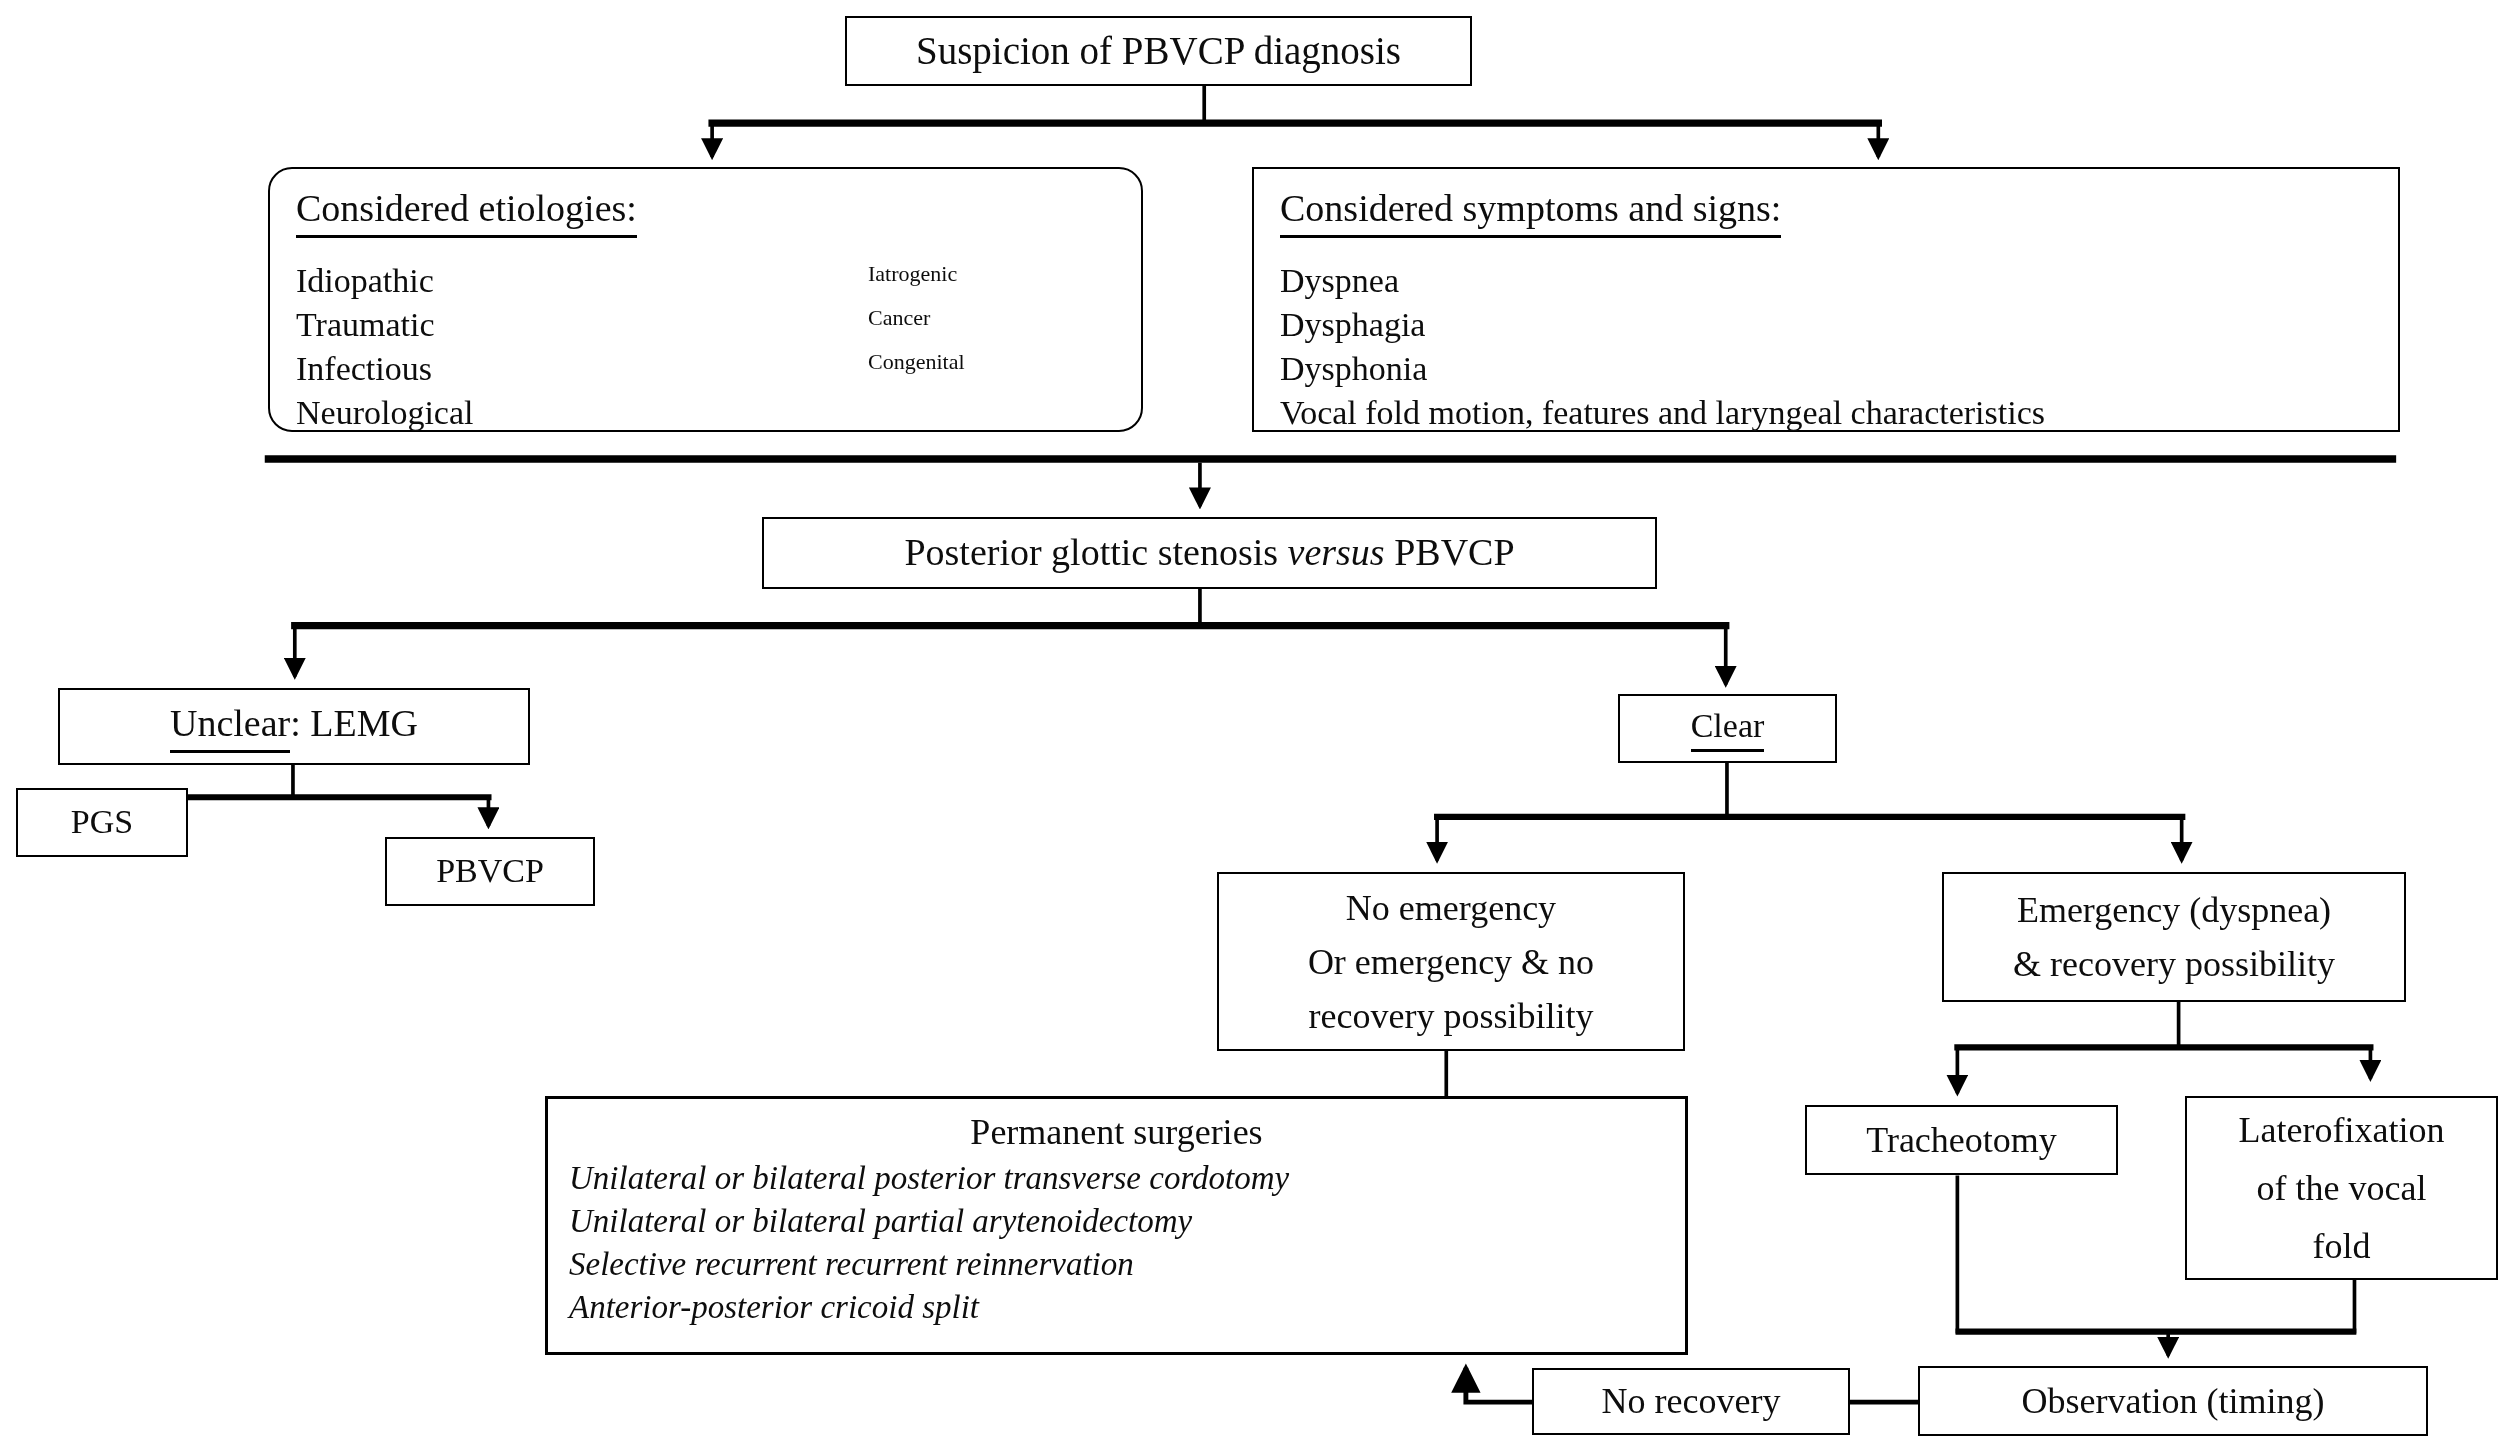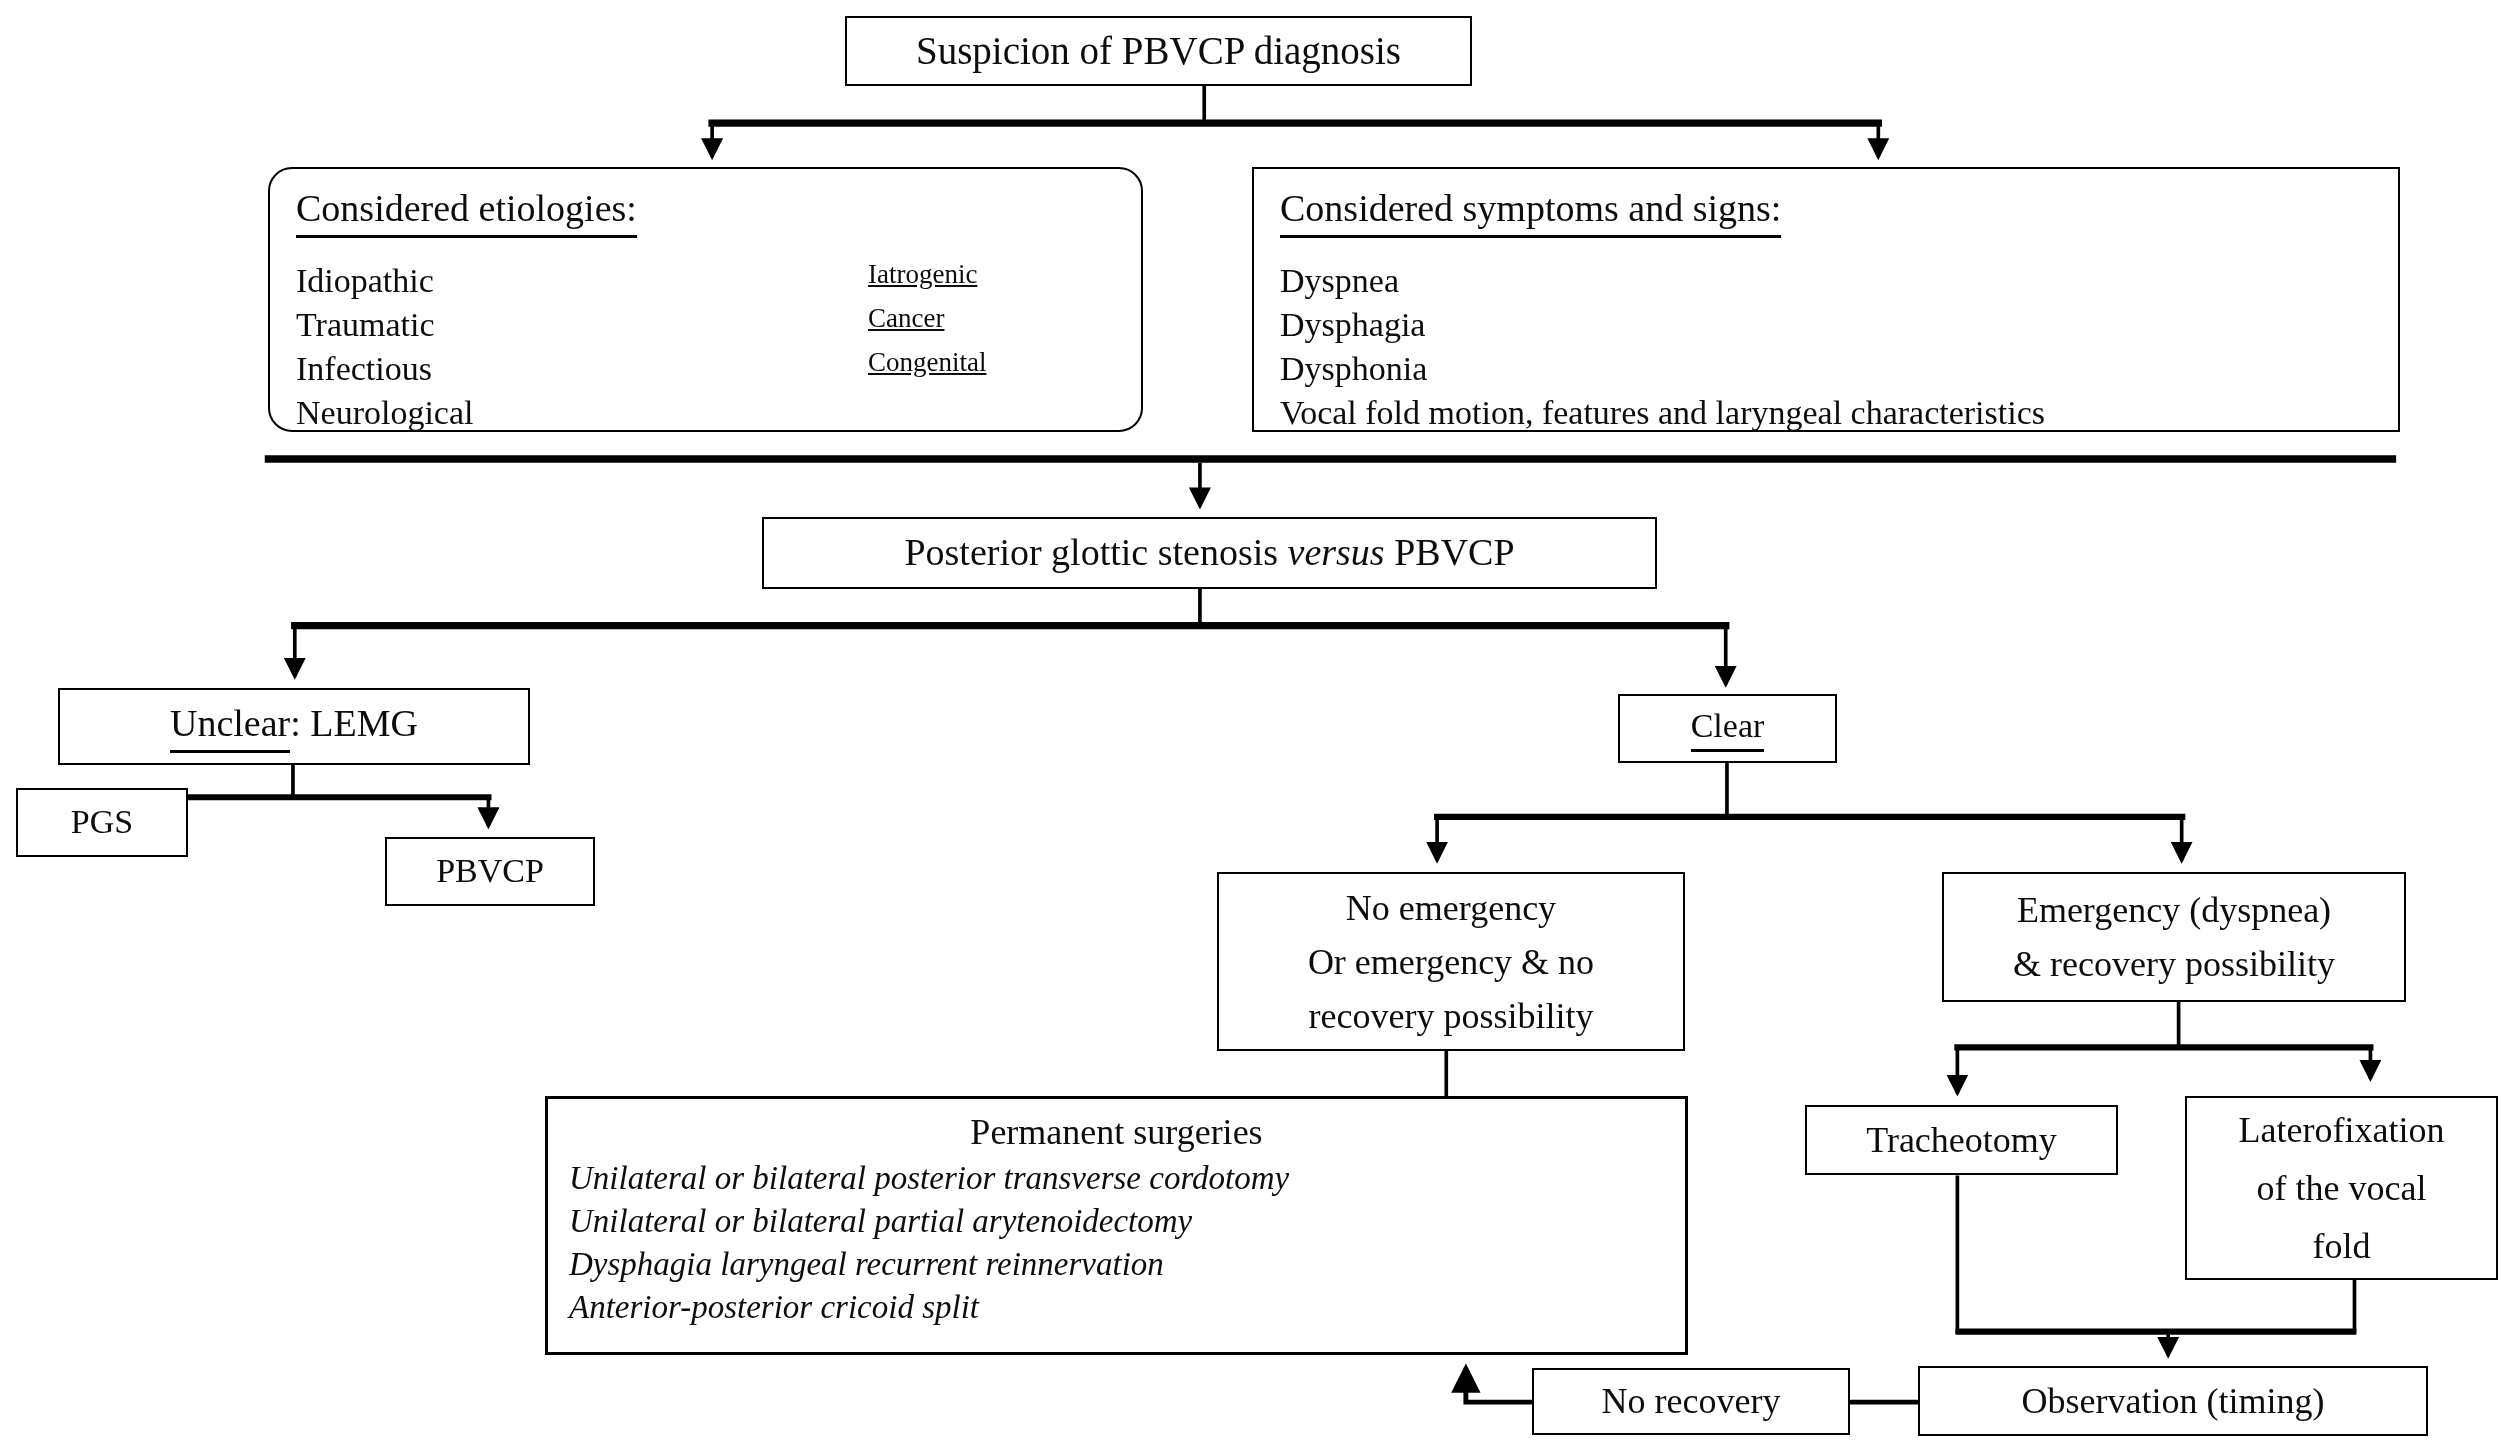--- a/index.html
+++ b/index.html
@@ -57,21 +57,21 @@
     justify-content: flex-start;
     text-align: left;
     padding: 16px 26px;
   }
   .listbox .heading { margin-bottom: 21px; }
   .listbox .row { line-height: 44px; font-size: 34px; }
   .col2 {
     position: absolute;
     top: 83px;
   }
-  .col2 .row { line-height: 44px; font-size: 27px; text-decoration: underline; }
+  .col2 .row { line-height: 44px; font-size: 22px; }
   
   .surgbox {
     align-items: stretch;
     justify-content: flex-start;
     text-align: left;
     padding: 8.6px 21px;
     border-width: 3.1px;
   }
   .surgbox .surg-title {
     text-align: center;
@@ -200,21 +200,21 @@
 
   <div class="box line-size" style="left:1942px; top:872px; width:464px; height:130px; line-height:54px;">
     <div>Emergency (dyspnea)</div>
     <div>&amp; recovery possibility</div>
   </div>
 
   <div class="box surgbox" style="left:545px; top:1096px; width:1143px; height:259px;">
     <div class="surg-title">Permanent surgeries</div>
     <div class="surg-item">Unilateral or bilateral posterior transverse cordotomy</div>
     <div class="surg-item">Unilateral or bilateral partial arytenoidectomy</div>
-    <div class="surg-item">Dysphagia laryngeal recurrent reinnervation</div>
+    <div class="surg-item">Selective recurrent recurrent reinnervation</div>
     <div class="surg-item">Anterior-posterior cricoid split</div>
   </div>
 
   <div class="box line-size" style="left:1805px; top:1105px; width:313px; height:70px;">
     <span>Tracheotomy</span>
   </div>
 
   <div class="box line-size" style="left:2185px; top:1096px; width:313px; height:184px; line-height:58px;">
     <div>Laterofixation</div>
     <div>of the vocal</div>

